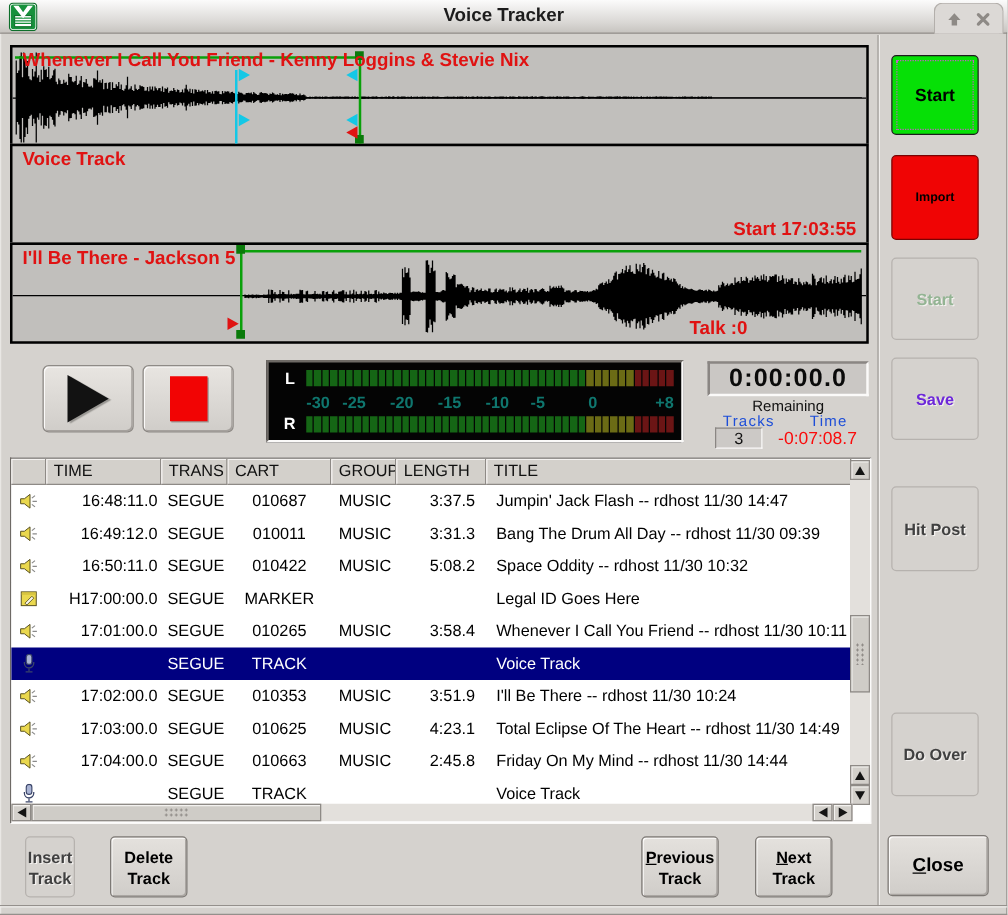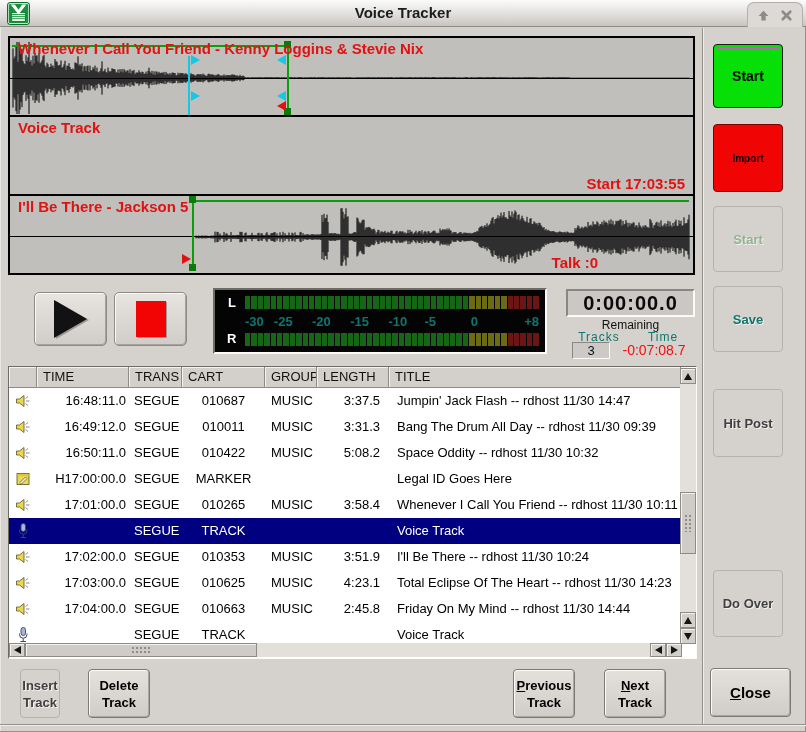--- a/index.html
+++ b/index.html
@@ -47,21 +47,21 @@
   .seg{flex:1 1 auto;height:13px;}
   .seg.g{background:var(--segG);} .seg.y{background:var(--segY);} .seg.r{background:var(--segR);}
   .scalerow{position:absolute;left:30px;top:24px;width:294px;height:15px;}
   .scalerow span{position:absolute;color:#0f766e;font-weight:bold;font-size:13px;transform:translateX(-50%);}
   .scalerow span:first-child{left:0;transform:none;}
   .scalerow span:last-child{left:auto;right:0;transform:none;}
   .elapsed{position:absolute;left:566px;top:289px;width:129px;height:28px;background:#cac7c4;
     border:2px solid;border-color:#8a8683 #fbfaf9 #fbfaf9 #8a8683;
     font-size:20px;font-weight:bold;color:#0a0a0a;text-align:center;line-height:24px;letter-spacing:1px;}
   .remhead{position:absolute;left:566px;top:318px;width:129px;text-align:center;font-size:12px;color:#111;}
-  .remlab{position:absolute;top:330px;font-size:12px;color:#0f766e;text-align:center;letter-spacing:1px;}
+  .remlab{position:absolute;top:330px;font-size:12px;color:#1d4ed8;text-align:center;letter-spacing:1px;}
   .tracksbox{position:absolute;left:572px;top:342px;width:38px;height:17px;background:#ccc9c6;
     border:1px solid;border-color:#8a8683 #fbfaf9 #fbfaf9 #8a8683;text-align:center;font-size:13px;line-height:15px;color:#111;}
   .redtime{position:absolute;left:611px;top:342px;width:86px;font-size:14px;text-align:center;}
   
   .logtable{position:absolute;left:8px;top:366px;width:689px;height:293px;background:#fff;
     border:1px solid;border-color:#6e6a66 #fbfaf9 #fbfaf9 #6e6a66;overflow:hidden;}
   .lgrid{display:grid;grid-template-columns:28px 92px 53px 83px 52px 72px 1fr;}
   .lhead{position:absolute;left:0;top:0;width:672px;height:21px;z-index:6;}
   .hcell{background:#d3d0cb;border-right:1px solid #8e8a86;border-bottom:1px solid #8e8a86;
     box-shadow:inset 1px 1px 0 #f4f2f0;font-size:13px;color:#111;line-height:20px;padding-left:6px;
@@ -92,21 +92,21 @@
   
   .btn{position:absolute;border:1px solid #7d7975;border-radius:4px;cursor:pointer;
     background:linear-gradient(180deg,#e4e1dd,#d0cdc9);
     box-shadow:inset 1px 1px 0 #fbfaf9, inset -1px -1px 0 #aaa6a2;
     font-weight:bold;font-size:13px;color:#000;text-align:center;
     display:flex;flex-direction:column;align-items:center;justify-content:center;line-height:17px;}
   .btn.dis{background:#d5d2ce;box-shadow:none;border:1px solid #b6b2ae;cursor:default;
     text-shadow:1px 1px 0 #f3f1ef;}
   .btn.dis.gray{color:#404040;}
   .btn.dis.greenish{color:#93b493;}
-  .btn.dis.bluish{color:#0f766e;}
+  .btn.dis.bluish{color:#6d28d9;}
   .btn.recgreen{background:var(--recgreen);box-shadow:none;border:1px solid #1c1c1c;outline:1px dotted #c060c0;outline-offset:-5px;font-size:14px;}
   .btn.impred{background:var(--impred);box-shadow:none;border:1px solid #7a0202;font-size:10px;}
   .u{text-decoration:underline;}
   .divider{position:absolute;left:702px;top:28px;width:1px;height:697px;background:#94908c;}
   .divider2{position:absolute;left:703px;top:28px;width:1px;height:697px;background:#f0eeec;}
   .bottomgroove{position:absolute;left:0;top:724px;width:806px;height:1px;background:#94908c;}
   .bottomlight{position:absolute;left:0;top:725px;width:806px;height:1px;background:#f0eeec;}
 </style>
 </head>
 <body>
@@ -420,21 +420,21 @@
             <svg width="16" height="16" viewBox="0 0 16 16">
               <polygon points="1.5,6 4.5,6 9,2.5 9,13.5 4.5,10 1.5,10" fill="#ead84e" stroke="#5a5220" stroke-width="0.8"></polygon>
               <path d="M10.5,5.5 L13,3.5 M11,8 L14.5,8 M10.5,10.5 L13,12.5" stroke="#8a8a8a" stroke-width="1" fill="none"></path>
             </svg>
           </div>
           <div class="cell c1">17:03:00.0</div>
           <div class="cell c2">SEGUE</div>
           <div class="cell c3">010625</div>
           <div class="cell c4">MUSIC</div>
           <div class="cell c5">4:23.1</div>
-          <div class="cell c6">Total Eclipse Of The Heart -- rdhost 11/30 14:23</div>
+          <div class="cell c6">Total Eclipse Of The Heart -- rdhost 11/30 14:49</div>
         </div>
         <div class="lrow lgrid">
           <div class="cell c0">
             <svg width="16" height="16" viewBox="0 0 16 16">
               <polygon points="1.5,6 4.5,6 9,2.5 9,13.5 4.5,10 1.5,10" fill="#ead84e" stroke="#5a5220" stroke-width="0.8"></polygon>
               <path d="M10.5,5.5 L13,3.5 M11,8 L14.5,8 M10.5,10.5 L13,12.5" stroke="#8a8a8a" stroke-width="1" fill="none"></path>
             </svg>
           </div>
           <div class="cell c1">17:04:00.0</div>
           <div class="cell c2">SEGUE</div>

